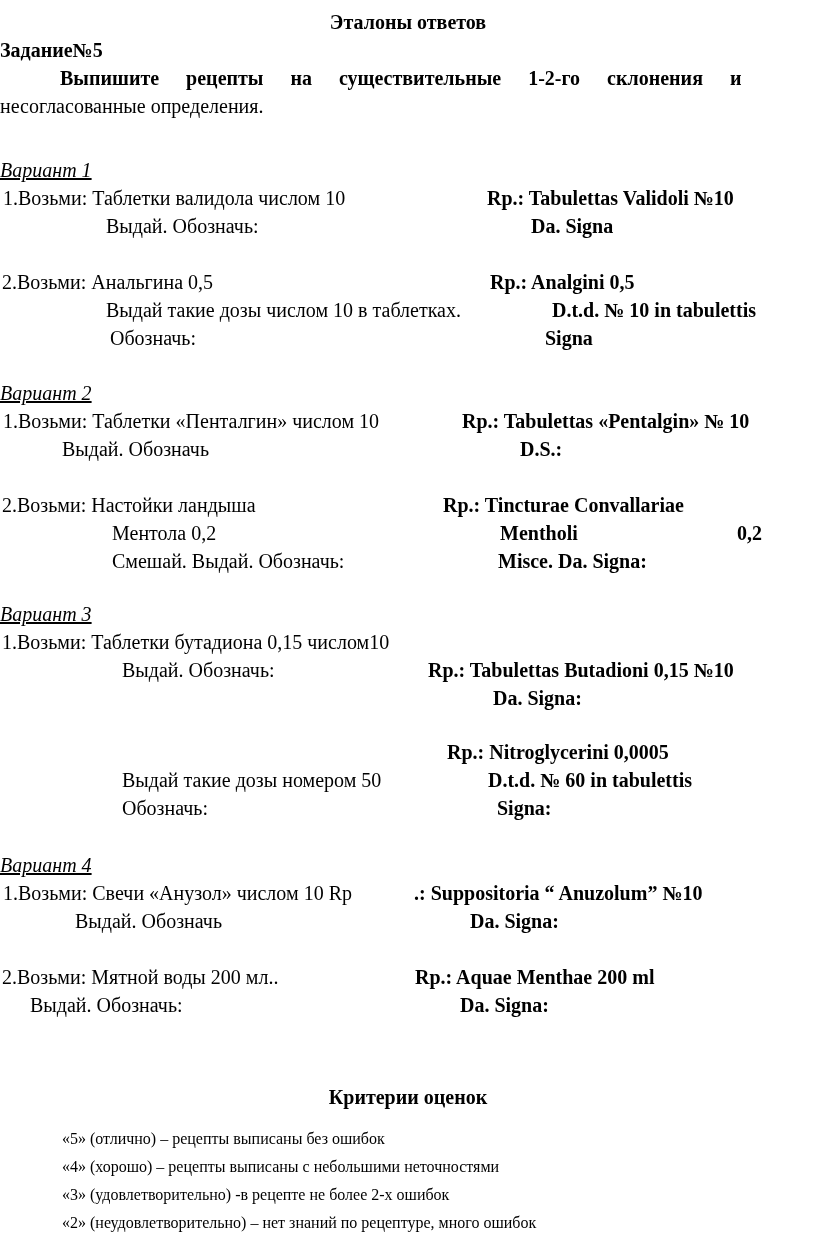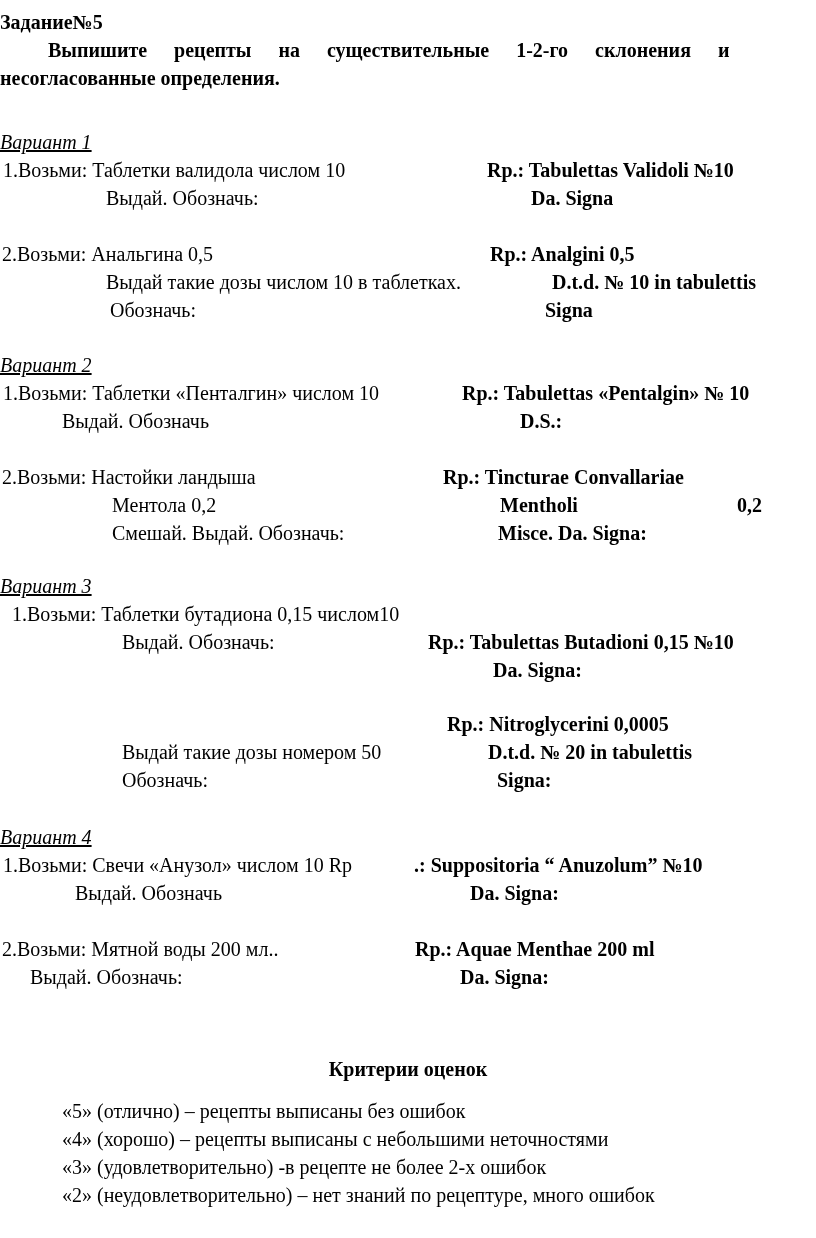--- a/index.html
+++ b/index.html
@@ -49,58 +49,59 @@
     height: 28px;
     line-height: 28px;
     font-size: 20px;
     font-weight: bold;
   }
   .instr1 {
     height: 28px;
     line-height: 28px;
     font-size: 20px;
     font-weight: bold;
-    padding-left: 48px;
+    padding-left: 60px;
     word-spacing: 22px;
     white-space: nowrap;
   }
   .instr2 {
     height: 28px;
     line-height: 28px;
     font-size: 20px;
-    font-weight: bold;
+    font-weight: normal;
   }
   .variant {
     height: 28px;
     line-height: 28px;
     font-size: 20px;
     font-style: italic;
     text-decoration: underline;
     white-space: nowrap;
   }
   .crit-title {
     height: 28px;
     line-height: 28px;
     font-size: 20px;
     font-weight: bold;
     text-align: center;
   }
   .crit-item {
     height: 28px;
     line-height: 28px;
-    font-size: 20px;
+    font-size: 16px;
     padding-left: 62px;
     white-space: nowrap;
   }
 </style>
 </head>
 <body>
 
 <div class="page">
 
+  <div class="title-line">Эталоны ответов</div>
   <div class="task-line">Задание№5</div>
   <div class="instr1">Выпишите рецепты на существительные 1-2-го склонения и</div>
   <div class="instr2">несогласованные определения.</div>
 
   <div class="variant" style="margin-top:36px">Вариант 1</div>
   <div class="ln">
     <span class="ru" style="left:3px">1.Возьми: Таблетки валидола числом 10</span>
     <span class="la" style="left:487px">Rp.: Tabulettas Validoli №10</span>
   </div>
   <div class="ln">
@@ -140,36 +141,36 @@
     <span class="la" style="left:500px">Mentholi</span>
     <span class="la" style="left:737px">0,2</span>
   </div>
   <div class="ln">
     <span class="ru" style="left:112px">Смешай. Выдай. Обозначь:</span>
     <span class="la" style="left:498px">Misce. Da. Signa:</span>
   </div>
 
   <div class="variant" style="margin-top:25px">Вариант 3</div>
   <div class="ln">
-    <span class="ru" style="left:12px">1.Возьми: Таблетки бутадиона 0,15 числом10</span>
+    <span class="ru" style="left:2px">1.Возьми: Таблетки бутадиона 0,15 числом10</span>
   </div>
   <div class="ln">
     <span class="ru" style="left:122px">Выдай. Обозначь:</span>
     <span class="la" style="left:428px">Rp.: Tabulettas Butadioni 0,15 №10</span>
   </div>
   <div class="ln">
     <span class="la" style="left:493px">Da. Signa:</span>
   </div>
 
   <div class="ln" style="margin-top:26px">
     <span class="la" style="left:447px">Rp.: Nitroglycerini 0,0005</span>
   </div>
   <div class="ln">
     <span class="ru" style="left:122px">Выдай такие дозы номером 50</span>
-    <span class="la" style="left:488px">D.t.d. № 20 in tabulettis</span>
+    <span class="la" style="left:488px">D.t.d. № 60 in tabulettis</span>
   </div>
   <div class="ln">
     <span class="ru" style="left:122px">Обозначь:</span>
     <span class="la" style="left:497px">Signa:</span>
   </div>
 
   <div class="variant" style="margin-top:29px">Вариант 4</div>
   <div class="ln">
     <span class="ru" style="left:3px">1.Возьми: Свечи «Анузол» числом 10 Rp</span>
     <span class="la" style="left:414px">.: Suppositoria “ Anuzolum” №10</span>

